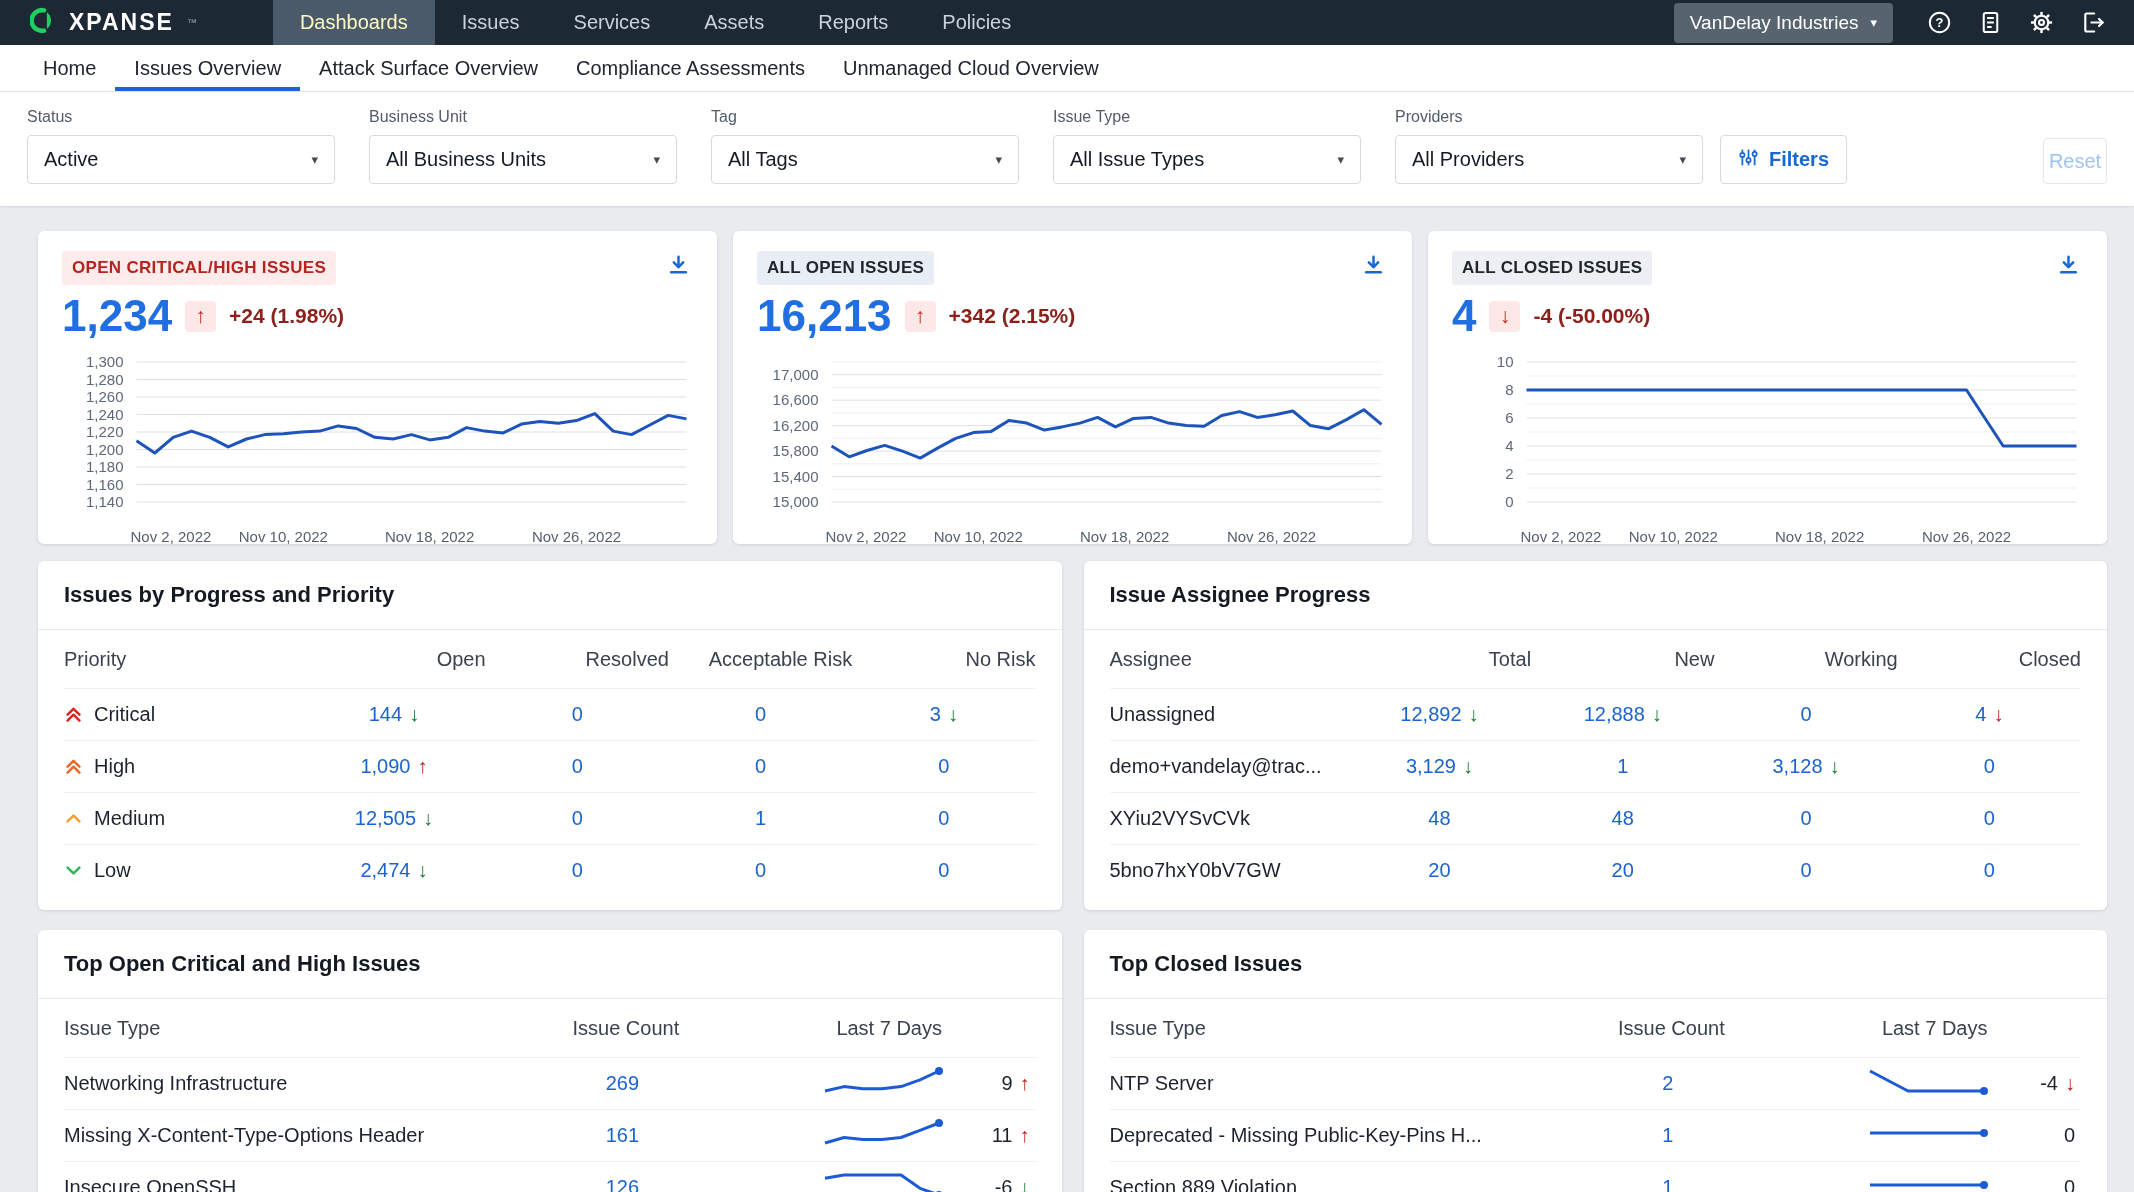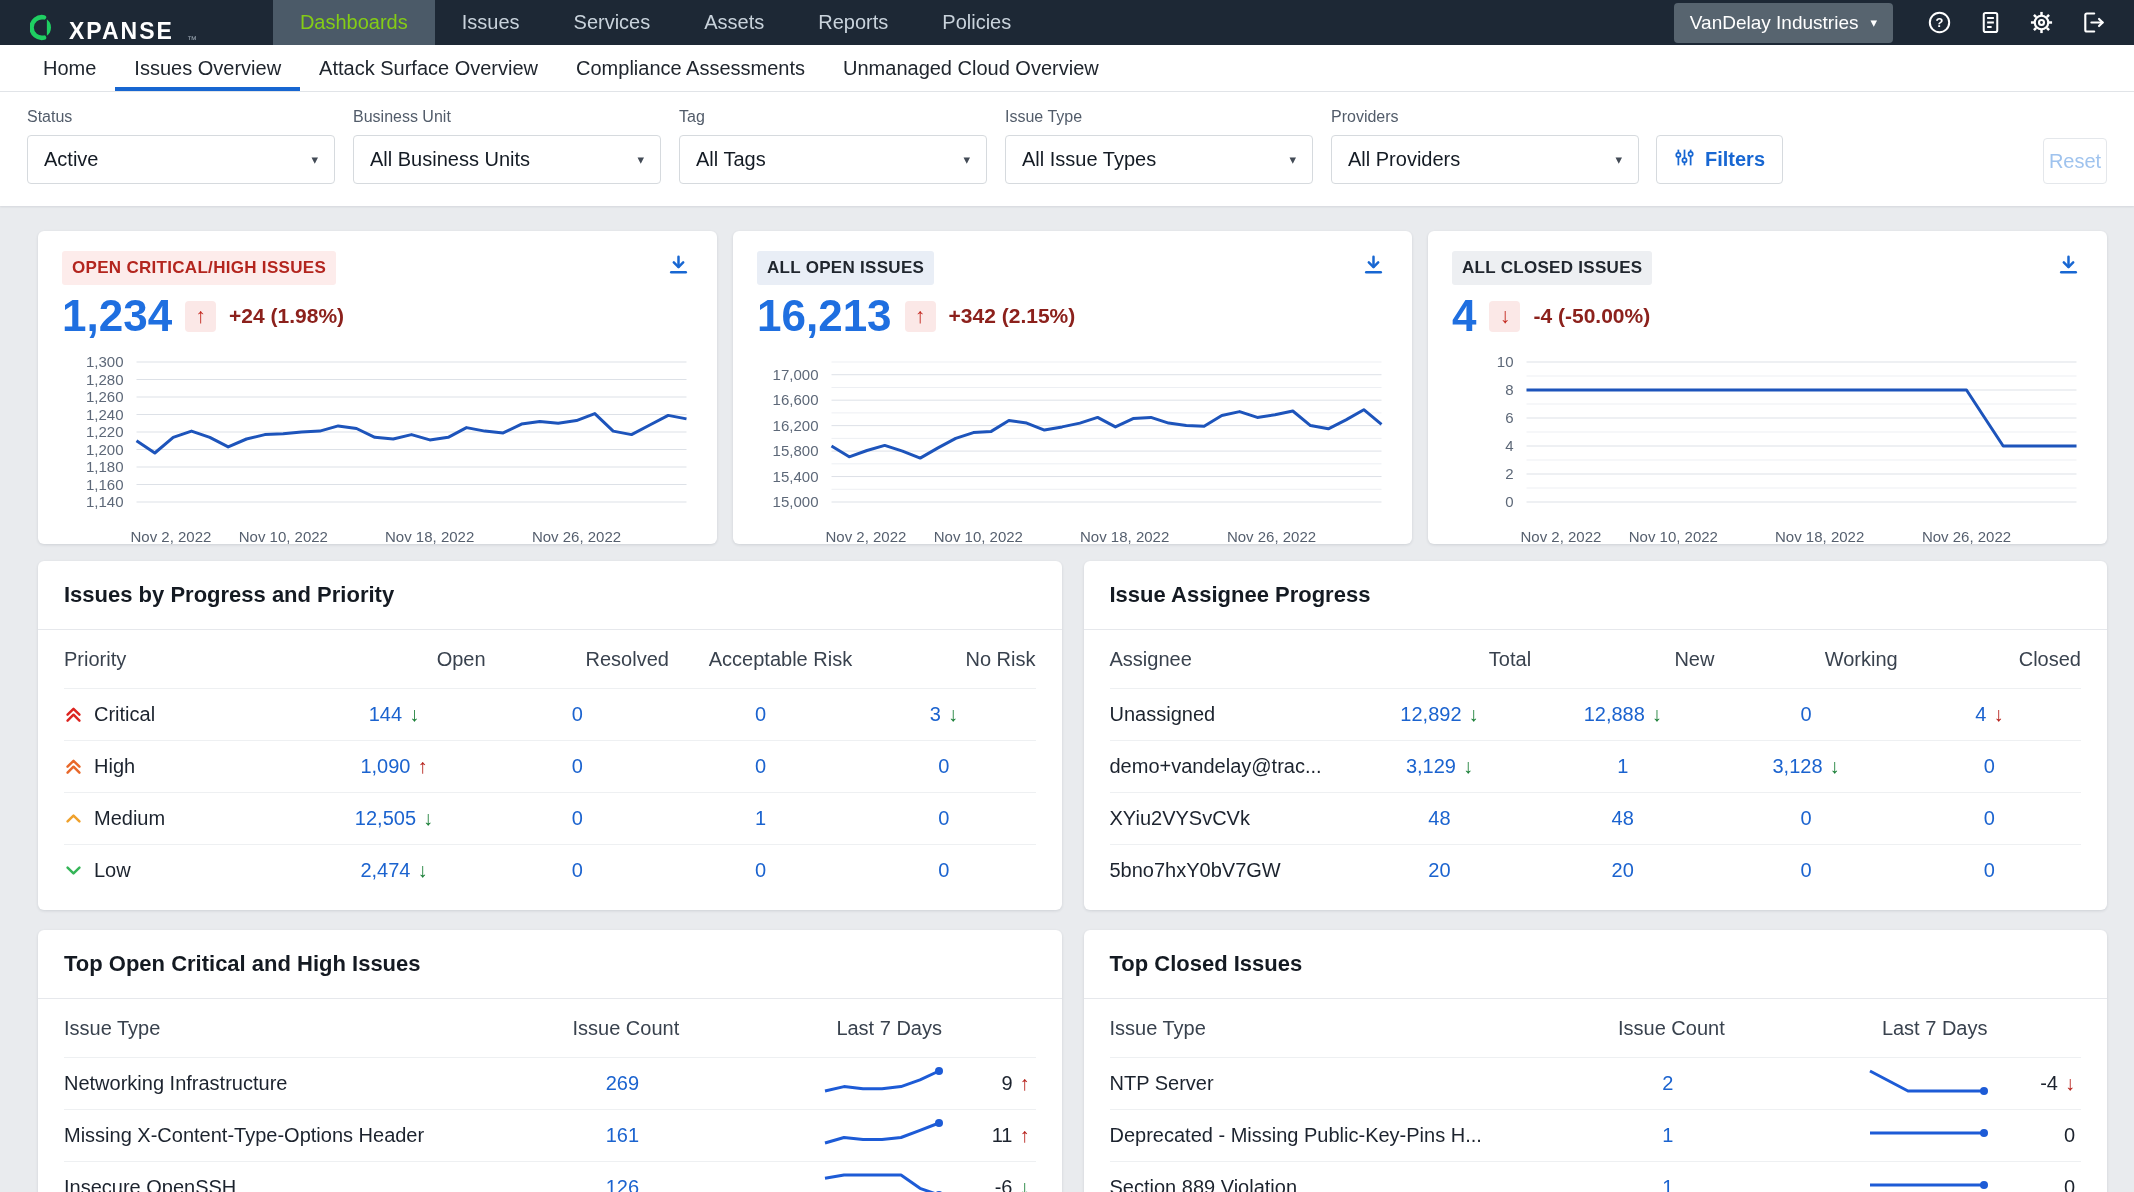--- a/index.html
+++ b/index.html
@@ -1,27 +1,27 @@
 <!DOCTYPE html>
 <html><head>
 <meta charset="utf-8">
 <style>
   * { box-sizing: border-box; margin: 0; padding: 0; }
   html,body { width: 2134px; height: 1192px; overflow: hidden;
     font-family: "Liberation Sans", sans-serif; background: #e9ebee; color:#1c232e; }
 
   
   .topnav { height:45px; background:#1d2835; display:flex; align-items:stretch; }
-  .brand { display:flex; align-items:flex-end; gap:12px; padding:0 30px; }
+  .brand { display:flex; align-items:center; gap:12px; padding:0 30px; }
   .brand-text { color:#fff; font-size:23px; font-weight:bold; letter-spacing:2px; }
   .brand-tm { color:#9aa6b2; font-size:10px; vertical-align:super; margin-left:1px; }
   .nav-menu { display:flex; margin-left:46px; }
   .nav-item { display:flex; align-items:center; padding:0 27px; font-size:20px;
     color:#c9d3dc; cursor:pointer; }
-  .nav-item.active { background:#4b5a68; color:#84cc16; }
+  .nav-item.active { background:#4b5a68; color:#fef9c3; }
   .nav-right { margin-left:auto; display:flex; align-items:center; gap:33px; padding-right:28px; }
   .org-btn { background:#57646f; color:#fff; border:none; border-radius:4px;
     font-size:19px; font-family:inherit; padding:9px 16px; display:flex; align-items:center; gap:12px; cursor:pointer; }
   .org-caret { font-size:13px; }
   .nav-icon { width:27px; height:27px; display:flex; align-items:center; justify-content:center; cursor:pointer; }
   .nav-icon svg { width:27px; height:27px; }
 
   
   .tabbar { height:47px; background:#fff; border-bottom:1px solid #e2e5e9;
     display:flex; padding-left:24px; }
@@ -172,21 +172,21 @@
 
 <div class="tab col-0">Home</div>
     <div class="tab active col-1">Issues Overview</div>
     <div class="tab col-2">Attack Surface Overview</div>
     <div class="tab col-3">Compliance Assessments</div>
     <div class="tab col-4">Unmanaged Cloud Overview</div>
   </div>
 
 <section class="filterbar">
   <div class="filter-row">
-    <span style="display:flex;gap:18px;align-items:flex-end;">
+    <span style="display:flex;gap:34px;align-items:flex-end;">
 
     <div class="filter-group col-0">
           <div class="filter-label">Status</div>
           <div class="select">
             <span>Active</span>
             <span class="caret">▾</span>
           </div>
         </div>
         <div class="filter-group col-1">
           <div class="filter-label">Business Unit</div>

